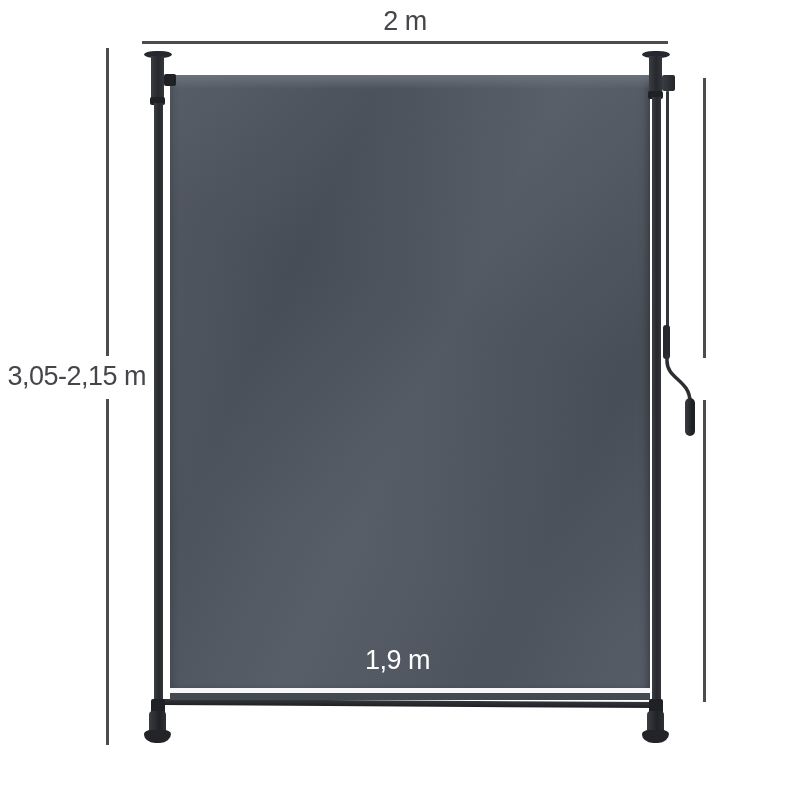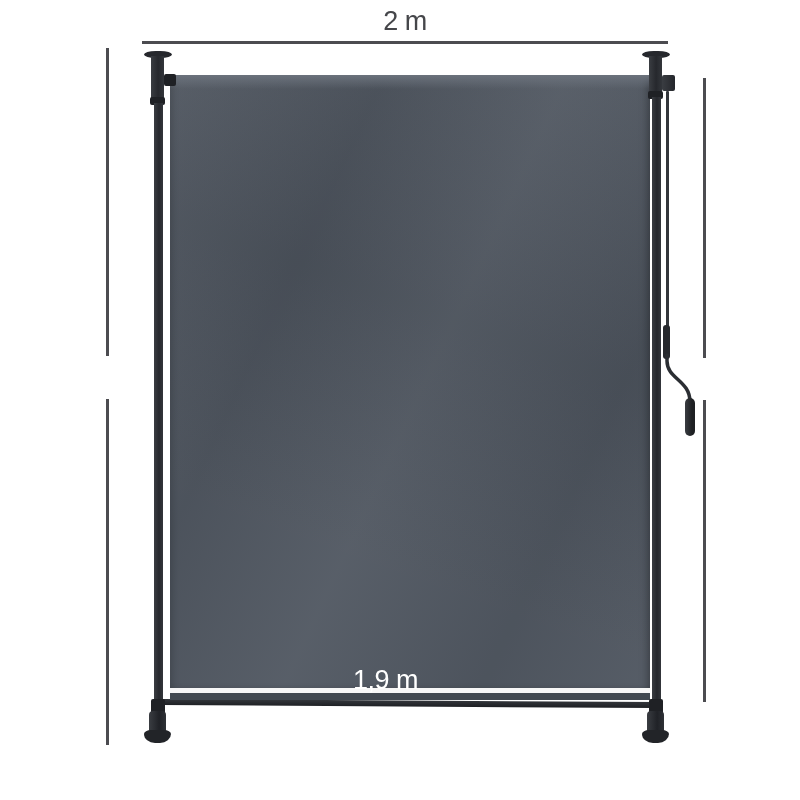--- a/index.html
+++ b/index.html
@@ -78,32 +78,33 @@
 </head>
 <body>
 
 <div class="stage">
 
   <div class="abs dim-line" style="left:142px; top:41px; width:526px; height:3px;"></div>
   <div class="abs dim-label" style="left:142px; top:5px; width:526px; text-align:center;">2 m</div>
 
   <div class="abs dim-line" style="left:106px; top:48px; width:3px; height:308px;"></div>
   <div class="abs dim-line" style="left:106px; top:399px; width:3px; height:346px;"></div>
+  <div class="abs dim-label" style="left:0px; top:360px; width:146px; text-align:right;">3,05-2,15 m</div>
 
   <div class="abs dim-line" style="left:703px; top:78px; width:3px; height:280px;"></div>
   <div class="abs dim-line" style="left:703px; top:400px; width:3px; height:302px;"></div>
 
   <div class="abs bottom-bar" style="left:159px; top:699px; width:500px; height:6px;"></div>
 
   <div class="abs fabric" style="left:170px; top:75px; width:480px; height:613px;">
     <div class="abs fabric-roll" style="left:0; top:0; width:480px; height:14px;"></div>
   </div>
   <div class="abs stripe" style="left:170px; top:688px; width:480px; height:5px;"></div>
   <div class="abs hem" style="left:170px; top:693px; width:480px; height:7px;"></div>
-  <div class="abs fabric-label" style="left:288px; top:644px; width:195px;margin-top:20px;">1,9 m</div>
+  <div class="abs fabric-label" style="left:300px; top:644px; width:195px;">1,9 m</div>
 
   <div class="abs cap" style="left:144px; top:51px; width:28px; height:7px;"></div>
   <div class="abs pole" style="left:151px; top:56px; width:13px; height:46px;"></div>
   <div class="abs collar" style="left:150px; top:97px; width:15px; height:8px;"></div>
   <div class="abs pole" style="left:154px; top:103px; width:9px; height:612px;"></div>
   <div class="abs collar" style="left:151px; top:699px; width:14px; height:15px;"></div>
   <div class="abs foot-tube" style="left:149px; top:711px; width:17px; height:22px;"></div>
   <div class="abs foot-base" style="left:144px; top:730px; width:27px; height:13px;"></div>
   <div class="abs collar" style="left:164px; top:74px; width:12px; height:12px;"></div>
 

